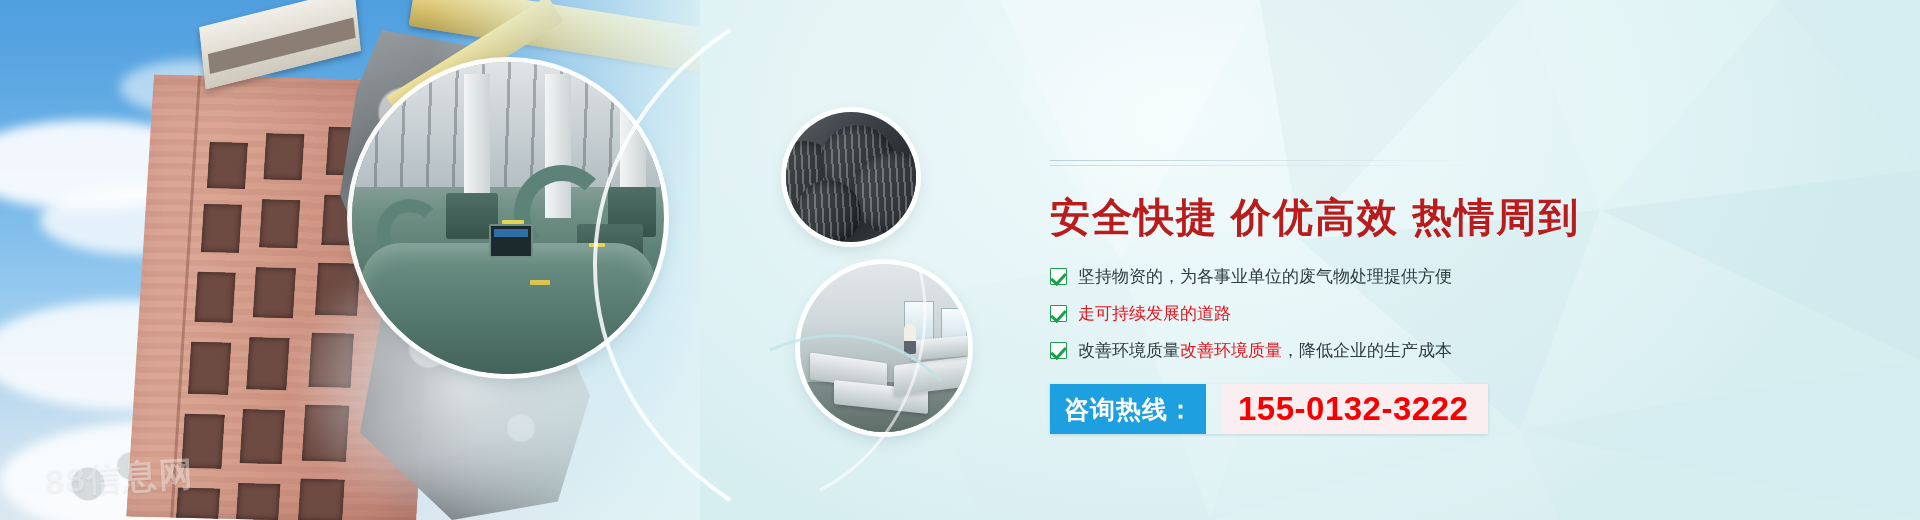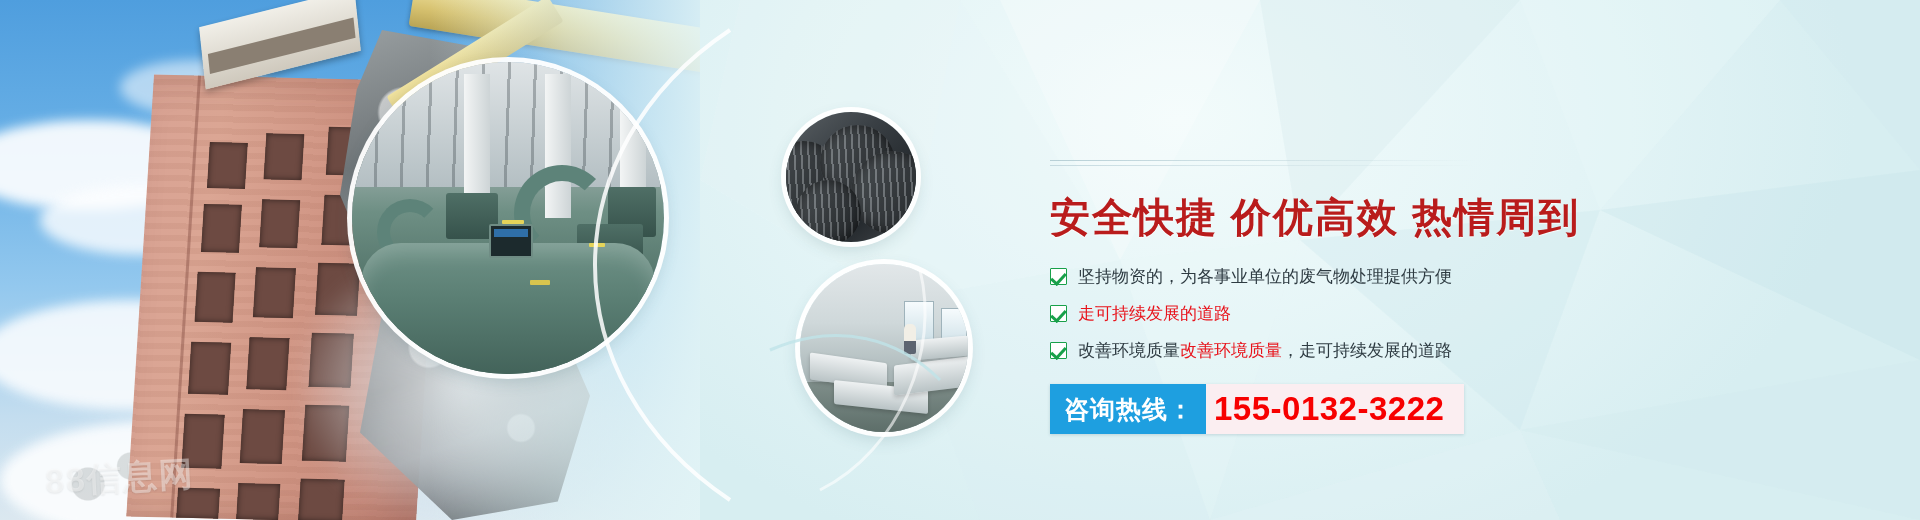--- a/index.html
+++ b/index.html
@@ -269,23 +269,24 @@
     font-size:25px; font-weight:bold;
     letter-spacing:1px;
     padding:0 12px 0 14px;
     display:flex; align-items:center;
     white-space:nowrap;
   }
   .hotline-number {
     background:#fbeef1; color:#f70000;
     font-size:33px; font-weight:bold;
     letter-spacing:.5px;
-    padding:0 20px 0 8px;
+    padding:0 20px 0 16px;
     display:flex; align-items:center;
     white-space:nowrap;
+    margin-left:16px;
   }
 </style>
 </head>
 <body>
 
 <div id="banner">
 
   <div class="bg-base"></div>
   <div class="poly" style="left:0;top:0;width:1920px;height:520px;">
     <svg width="1920" height="520" viewBox="0 0 1920 520">
@@ -412,21 +413,21 @@
       </div>
       <div class="bullet">
         <span class="check"></span>
         <span></span>
         <span class="hl">走可持续发展的道路</span>
       </div>
       <div class="bullet">
         <span class="check"></span>
         <span>改善环境质量</span>
         <span class="hl">改善环境质量</span>
-        <span>，走可持续发展的道路</span>
+        <span>，降低企业的生产成本</span>
       </div>
     </div>
 
     <div class="hotline">
       <div class="hotline-label">咨询热线：</div>
       <div class="hotline-number">155-0132-3222</div>
     </div>
 
   </div>
 </div>

